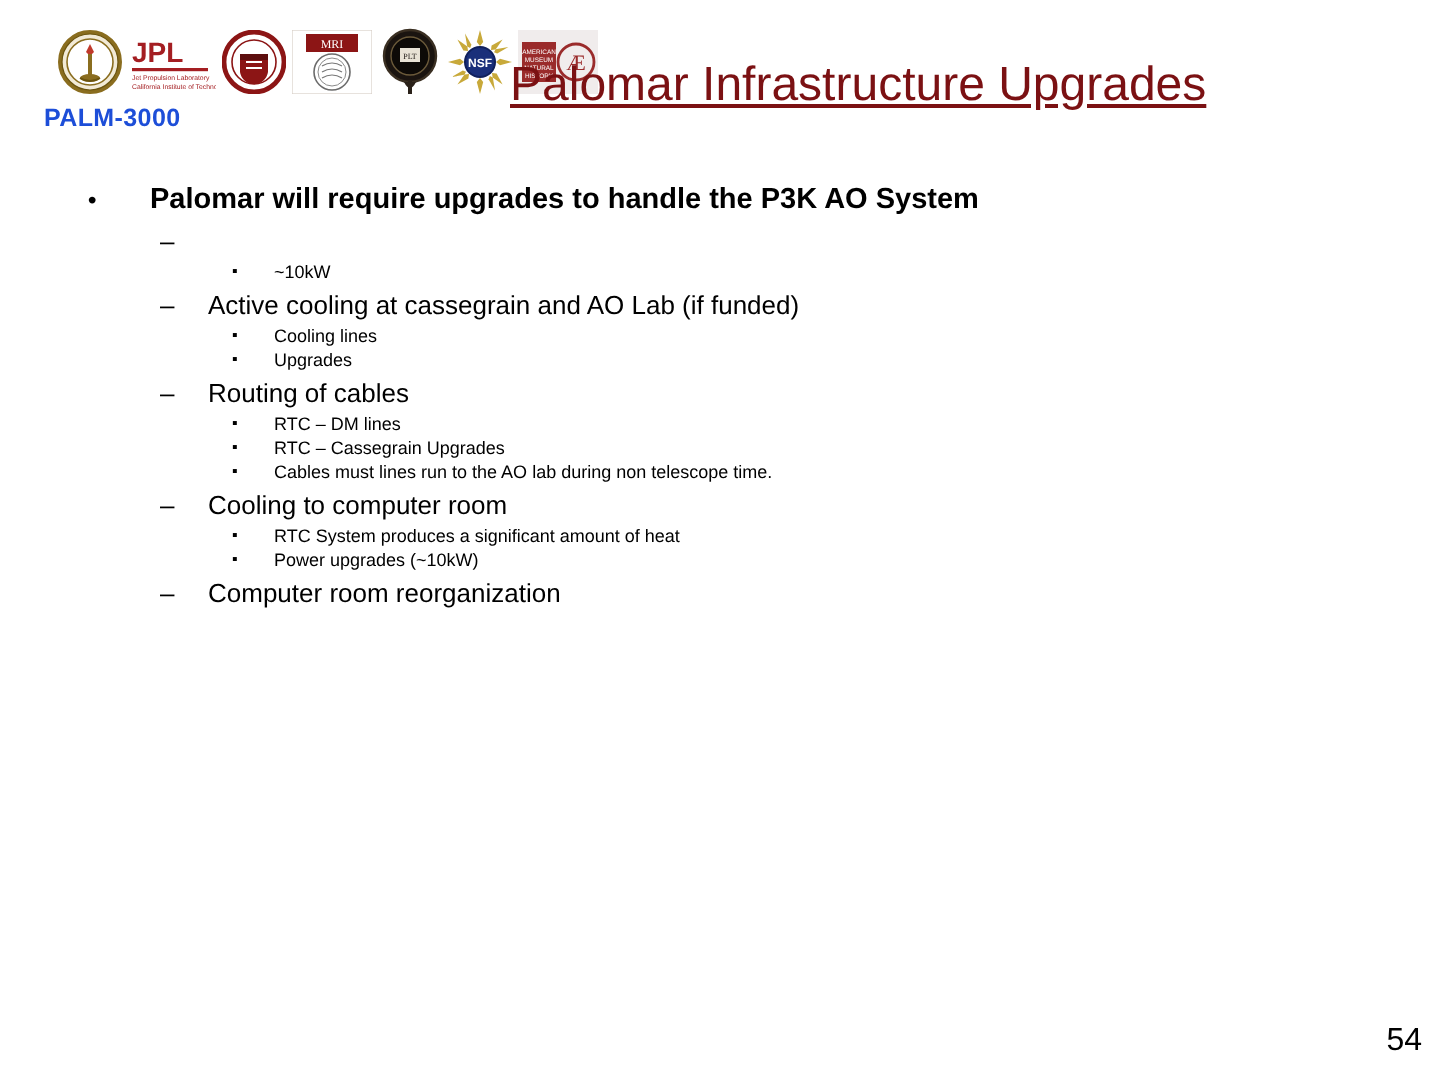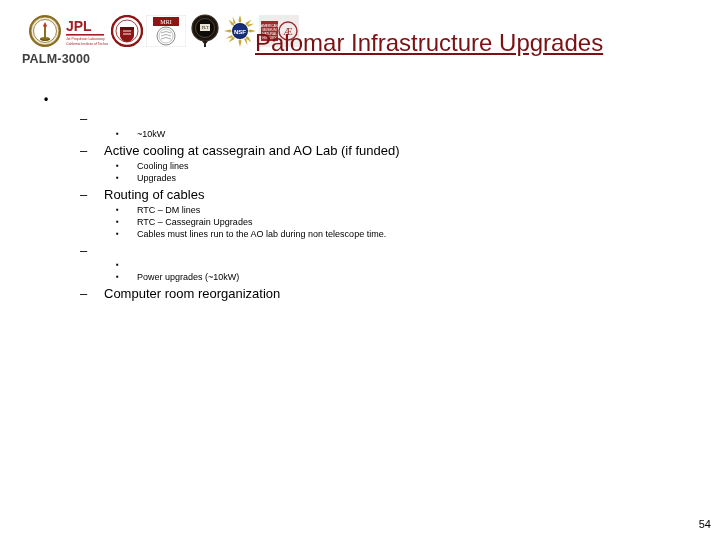--- a/index.html
+++ b/index.html
@@ -49,21 +49,21 @@
   .logo.wide { width: 44px; }
   .logo.wide2 { width: 40px; }
   .logo.tall { height: 34px; }
 
   .palm-label {
     position: absolute;
     left: 22px;
     top: 52px;
     font-size: 12.5px;
     font-weight: bold;
-    color: #404040;
+    color: #1d4ed8;
     letter-spacing: 0.2px;
     font-family: "Liberation Sans", sans-serif;
   }
 
   .slide-title {
     position: absolute;
     left: 255px;
     top: 30px;
     width: 450px;
     font-size: 24px;
@@ -137,21 +137,21 @@
     width: 21px;
     font-size: 8px;
     position: relative;
     top: -1px;
   }
 
   .page-number {
     position: absolute;
     right: 9px;
     bottom: 10px;
-    font-size: 11px;
+    font-size: 16px;
     color: #000000;
     font-family: "Liberation Sans", sans-serif;
   }
 </style>
 </head>
 <body>
 
 <div class="slide">
 
   <div class="header">
@@ -236,20 +236,21 @@
     </div>
 
     <div class="palm-label">PALM-3000</div>
 
     <div class="slide-title">Palomar Infrastructure Upgrades</div>
   </div>
 
   <div class="body-area" id="outline-root">
       <div class="line lvl1">
         <span class="bullet-mark">•</span>
+        <span class="line-text">Palomar will require upgrades to handle the P3K AO System</span>
       </div>
       <div class="line lvl2">
         <span class="bullet-mark">–</span>
       </div>
       <div class="line lvl3">
         <span class="bullet-mark">▪</span>
         <span class="line-text">~10kW</span>
       </div>
       <div class="line lvl2">
         <span class="bullet-mark">–</span>
@@ -274,23 +275,25 @@
       <div class="line lvl3">
         <span class="bullet-mark">▪</span>
         <span class="line-text">RTC – Cassegrain Upgrades</span>
       </div>
       <div class="line lvl3">
         <span class="bullet-mark">▪</span>
         <span class="line-text">Cables must lines run to the AO lab during non telescope time.</span>
       </div>
       <div class="line lvl2">
         <span class="bullet-mark">–</span>
-      </div>
-      <div class="line lvl3">
-        <span class="bullet-mark">▪</span>
+        <span class="line-text">Cooling to computer room</span>
+      </div>
+      <div class="line lvl3">
+        <span class="bullet-mark">▪</span>
+        <span class="line-text">RTC System produces a significant amount of heat</span>
       </div>
       <div class="line lvl3">
         <span class="bullet-mark">▪</span>
         <span class="line-text">Power upgrades (~10kW)</span>
       </div>
       <div class="line lvl2">
         <span class="bullet-mark">–</span>
         <span class="line-text">Computer room reorganization</span>
       </div>
     </div>

